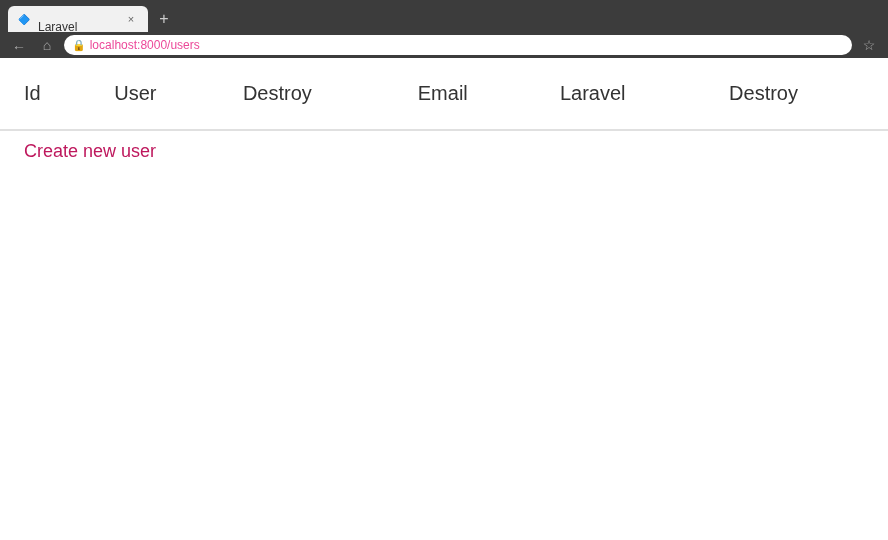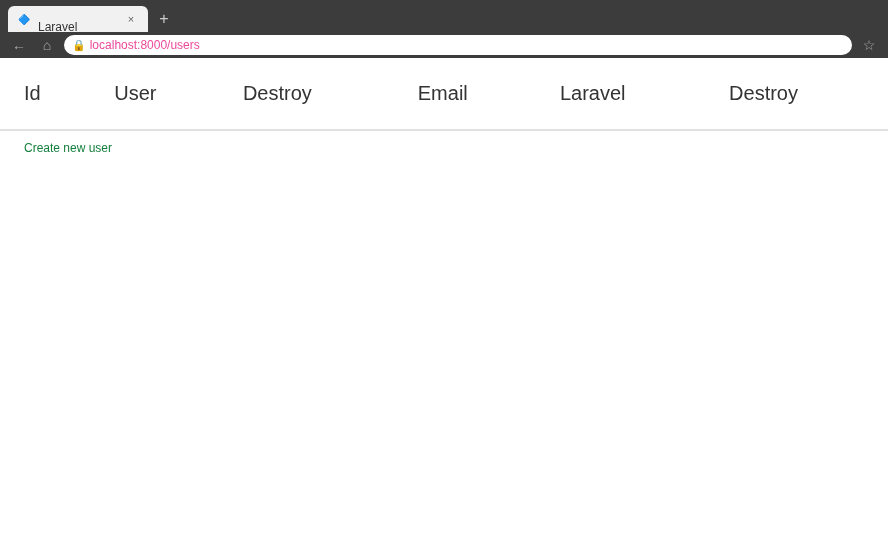--- a/index.html
+++ b/index.html
@@ -171,23 +171,23 @@
       color: #333;
     }
 
     .users-table th:first-child {
       padding-left: 24px;
     }
 
     .create-link {
       display: inline-block;
       margin: 10px 0 8px 24px;
-      color: #15803d;
+      color: #be185d;
       text-decoration: none;
-      font-size: 12px;
+      font-size: 18px;
       cursor: pointer;
     }
   </style>
 </head>
 <body>
 
 <div class="browser-chrome">
 
   <div class="tab-bar">
     <div class="tab">

